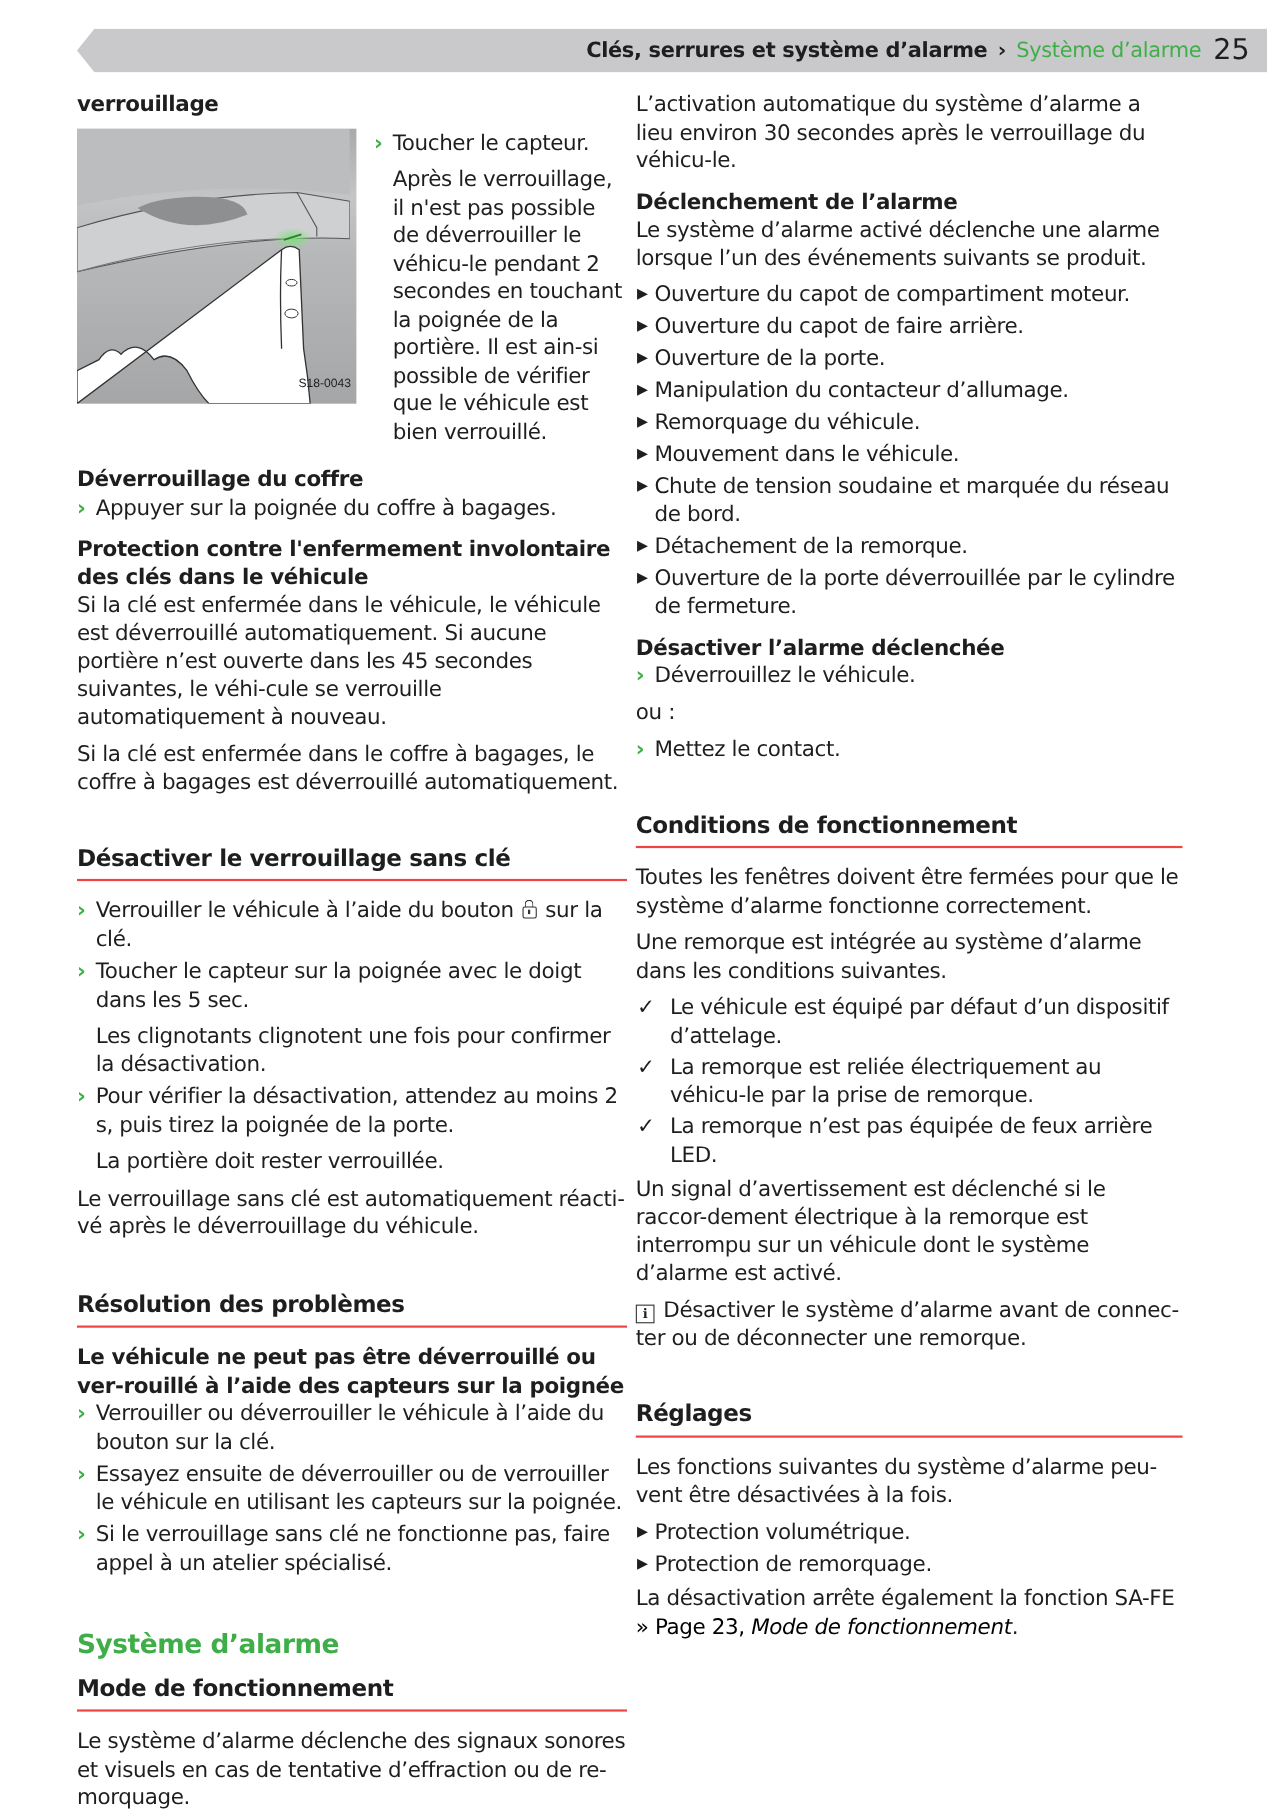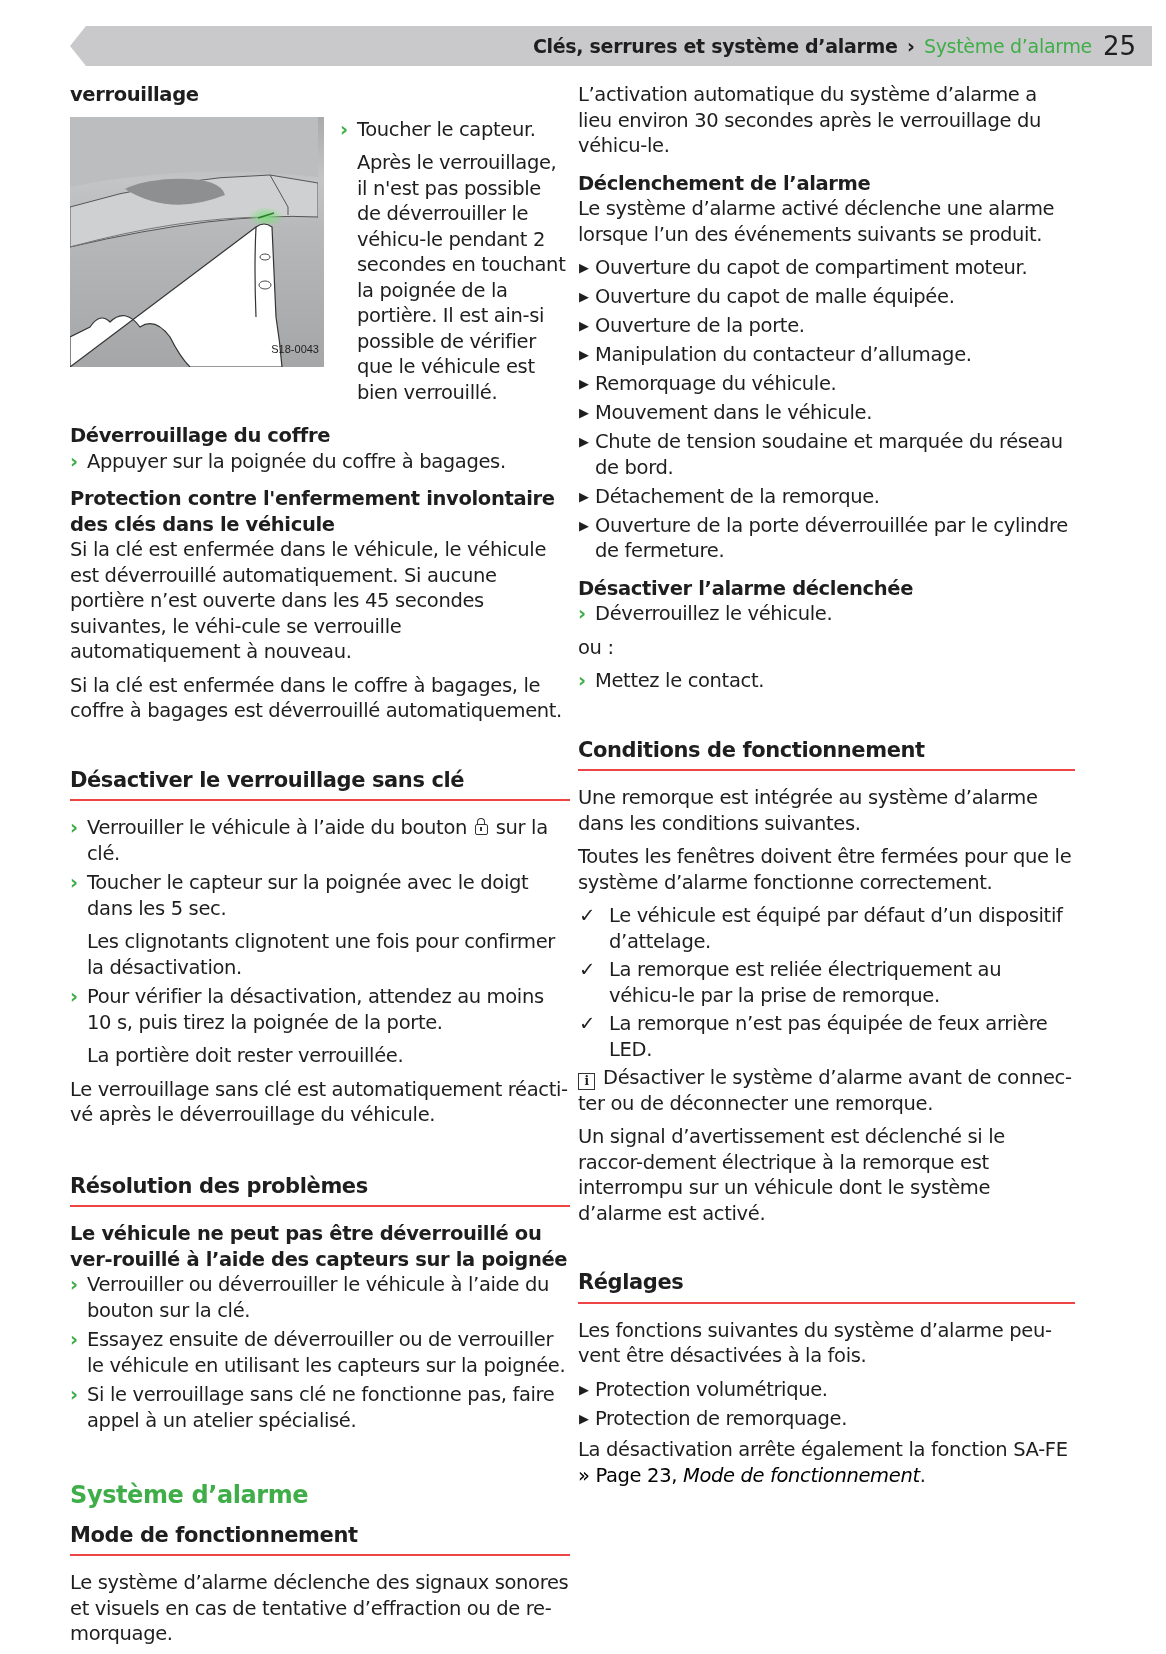--- a/index.html
+++ b/index.html
@@ -129,21 +129,21 @@
     <p class="p">Si la clé est enfermée dans le véhicule, le véhicule est déverrouillé automatiquement. Si aucune portière n’est ouverte dans les 45 secondes suivantes, le véhi-cule se verrouille automatiquement à nouveau.</p>
     <p class="p">Si la clé est enfermée dans le coffre à bagages, le coffre à bagages est déverrouillé automatiquement.</p>
   </div>
 
   <div style="margin-top:44px">
     <h2 class="h2">Désactiver le verrouillage sans clé</h2>
     <div style="height:14px"></div>
     <p class="step"><span class="chev">›</span><span>Verrouiller le véhicule à l’aide du bouton</span> <span class="lock-glyph"></span> <span>sur la clé.</span></p>
     <p class="step"><span class="chev">›</span><span>Toucher le capteur sur la poignée avec le doigt dans les 5 sec.</span></p>
     <p class="sub">Les clignotants clignotent une fois pour confirmer la désactivation.</p>
-    <p class="step"><span class="chev">›</span><span>Pour vérifier la désactivation, attendez au moins 10 s, puis tirez la poignée de la porte.</span></p>
+    <p class="step"><span class="chev">›</span><span>Pour vérifier la désactivation, attendez au moins 2 s, puis tirez la poignée de la porte.</span></p>
     <p class="sub">La portière doit rester verrouillée.</p>
     <p class="p" style="margin-top:8px">Le verrouillage sans clé est automatiquement réacti-vé après le déverrouillage du véhicule.</p>
   </div>
 
   <div style="margin-top:46px">
     <h2 class="h2">Résolution des problèmes</h2>
     <div style="height:14px"></div>
     <p class="b">Le véhicule ne peut pas être déverrouillé ou ver-rouillé à l’aide des capteurs sur la poignée</p>
     <p class="step"><span class="chev">›</span><span>Verrouiller ou déverrouiller le véhicule à l’aide du bouton sur la clé.</span></p>
     <p class="step"><span class="chev">›</span><span>Essayez ensuite de déverrouiller ou de verrouiller le véhicule en utilisant les capteurs sur la poignée.</span></p>
@@ -160,48 +160,48 @@
 </div>
 
 <div class="col col-right">
   <p class="p">L’activation automatique du système d’alarme a lieu environ 30 secondes après le verrouillage du véhicu-le.</p>
 
   <div style="margin-top:12px">
     <p class="b">Déclenchement de l’alarme</p>
     <p class="p">Le système d’alarme activé déclenche une alarme lorsque l’un des événements suivants se produit.</p>
     <div>
       <p class="tri"><span class="t">▶</span><span>Ouverture du capot de compartiment moteur.</span></p>
-      <p class="tri"><span class="t">▶</span><span>Ouverture du capot de malle équipée.</span></p>
+      <p class="tri"><span class="t">▶</span><span>Ouverture du capot de faire arrière.</span></p>
       <p class="tri"><span class="t">▶</span><span>Ouverture de la porte.</span></p>
       <p class="tri"><span class="t">▶</span><span>Manipulation du contacteur d’allumage.</span></p>
       <p class="tri"><span class="t">▶</span><span>Remorquage du véhicule.</span></p>
       <p class="tri"><span class="t">▶</span><span>Mouvement dans le véhicule.</span></p>
       <p class="tri"><span class="t">▶</span><span>Chute de tension soudaine et marquée du réseau de bord.</span></p>
       <p class="tri"><span class="t">▶</span><span>Détachement de la remorque.</span></p>
       <p class="tri"><span class="t">▶</span><span>Ouverture de la porte déverrouillée par le cylindre de fermeture.</span></p>
     </div>
   </div>
 
   <div style="margin-top:12px">
     <p class="b">Désactiver l’alarme déclenchée</p>
     <p class="step"><span class="chev">›</span><span>Déverrouillez le véhicule.</span></p>
     <p class="p" style="margin-top:8px">ou :</p>
     <p class="step"><span class="chev">›</span><span>Mettez le contact.</span></p>
   </div>
 
   <div style="margin-top:44px">
     <h2 class="h2">Conditions de fonctionnement</h2>
     <div style="height:14px"></div>
+    <p class="p">Toutes les fenêtres doivent être fermées pour que le système d’alarme fonctionne correctement.</p>
     <p class="p">Une remorque est intégrée au système d’alarme dans les conditions suivantes.</p>
-    <p class="p">Toutes les fenêtres doivent être fermées pour que le système d’alarme fonctionne correctement.</p>
     <p class="chk"><span class="c">✓</span><span>Le véhicule est équipé par défaut d’un dispositif d’attelage.</span></p>
     <p class="chk"><span class="c">✓</span><span>La remorque est reliée électriquement au véhicu-le par la prise de remorque.</span></p>
     <p class="chk"><span class="c">✓</span><span>La remorque n’est pas équipée de feux arrière LED.</span></p>
+    <p class="p" style="margin-top:6px">Un signal d’avertissement est déclenché si le raccor-dement électrique à la remorque est interrompu sur un véhicule dont le système d’alarme est activé.</p>
     <p class="p"><span class="info-box">i</span><span>Désactiver le système d’alarme avant de connec-ter ou de déconnecter une remorque.</span></p>
-    <p class="p" style="margin-top:6px">Un signal d’avertissement est déclenché si le raccor-dement électrique à la remorque est interrompu sur un véhicule dont le système d’alarme est activé.</p>
   </div>
 
   <div style="margin-top:44px">
     <h2 class="h2">Réglages</h2>
     <div style="height:14px"></div>
     <p class="p">Les fonctions suivantes du système d’alarme peu-vent être désactivées à la fois.</p>
     <p class="tri"><span class="t">▶</span><span>Protection volumétrique.</span></p>
     <p class="tri"><span class="t">▶</span><span>Protection de remorquage.</span></p>
     <p class="p" style="margin-top:6px"><span>La désactivation arrête également la fonction SA-FE</span> <a class="link"><span>» Page 23,</span> <i>Mode de fonctionnement</i></a><span>.</span></p>
   </div>

